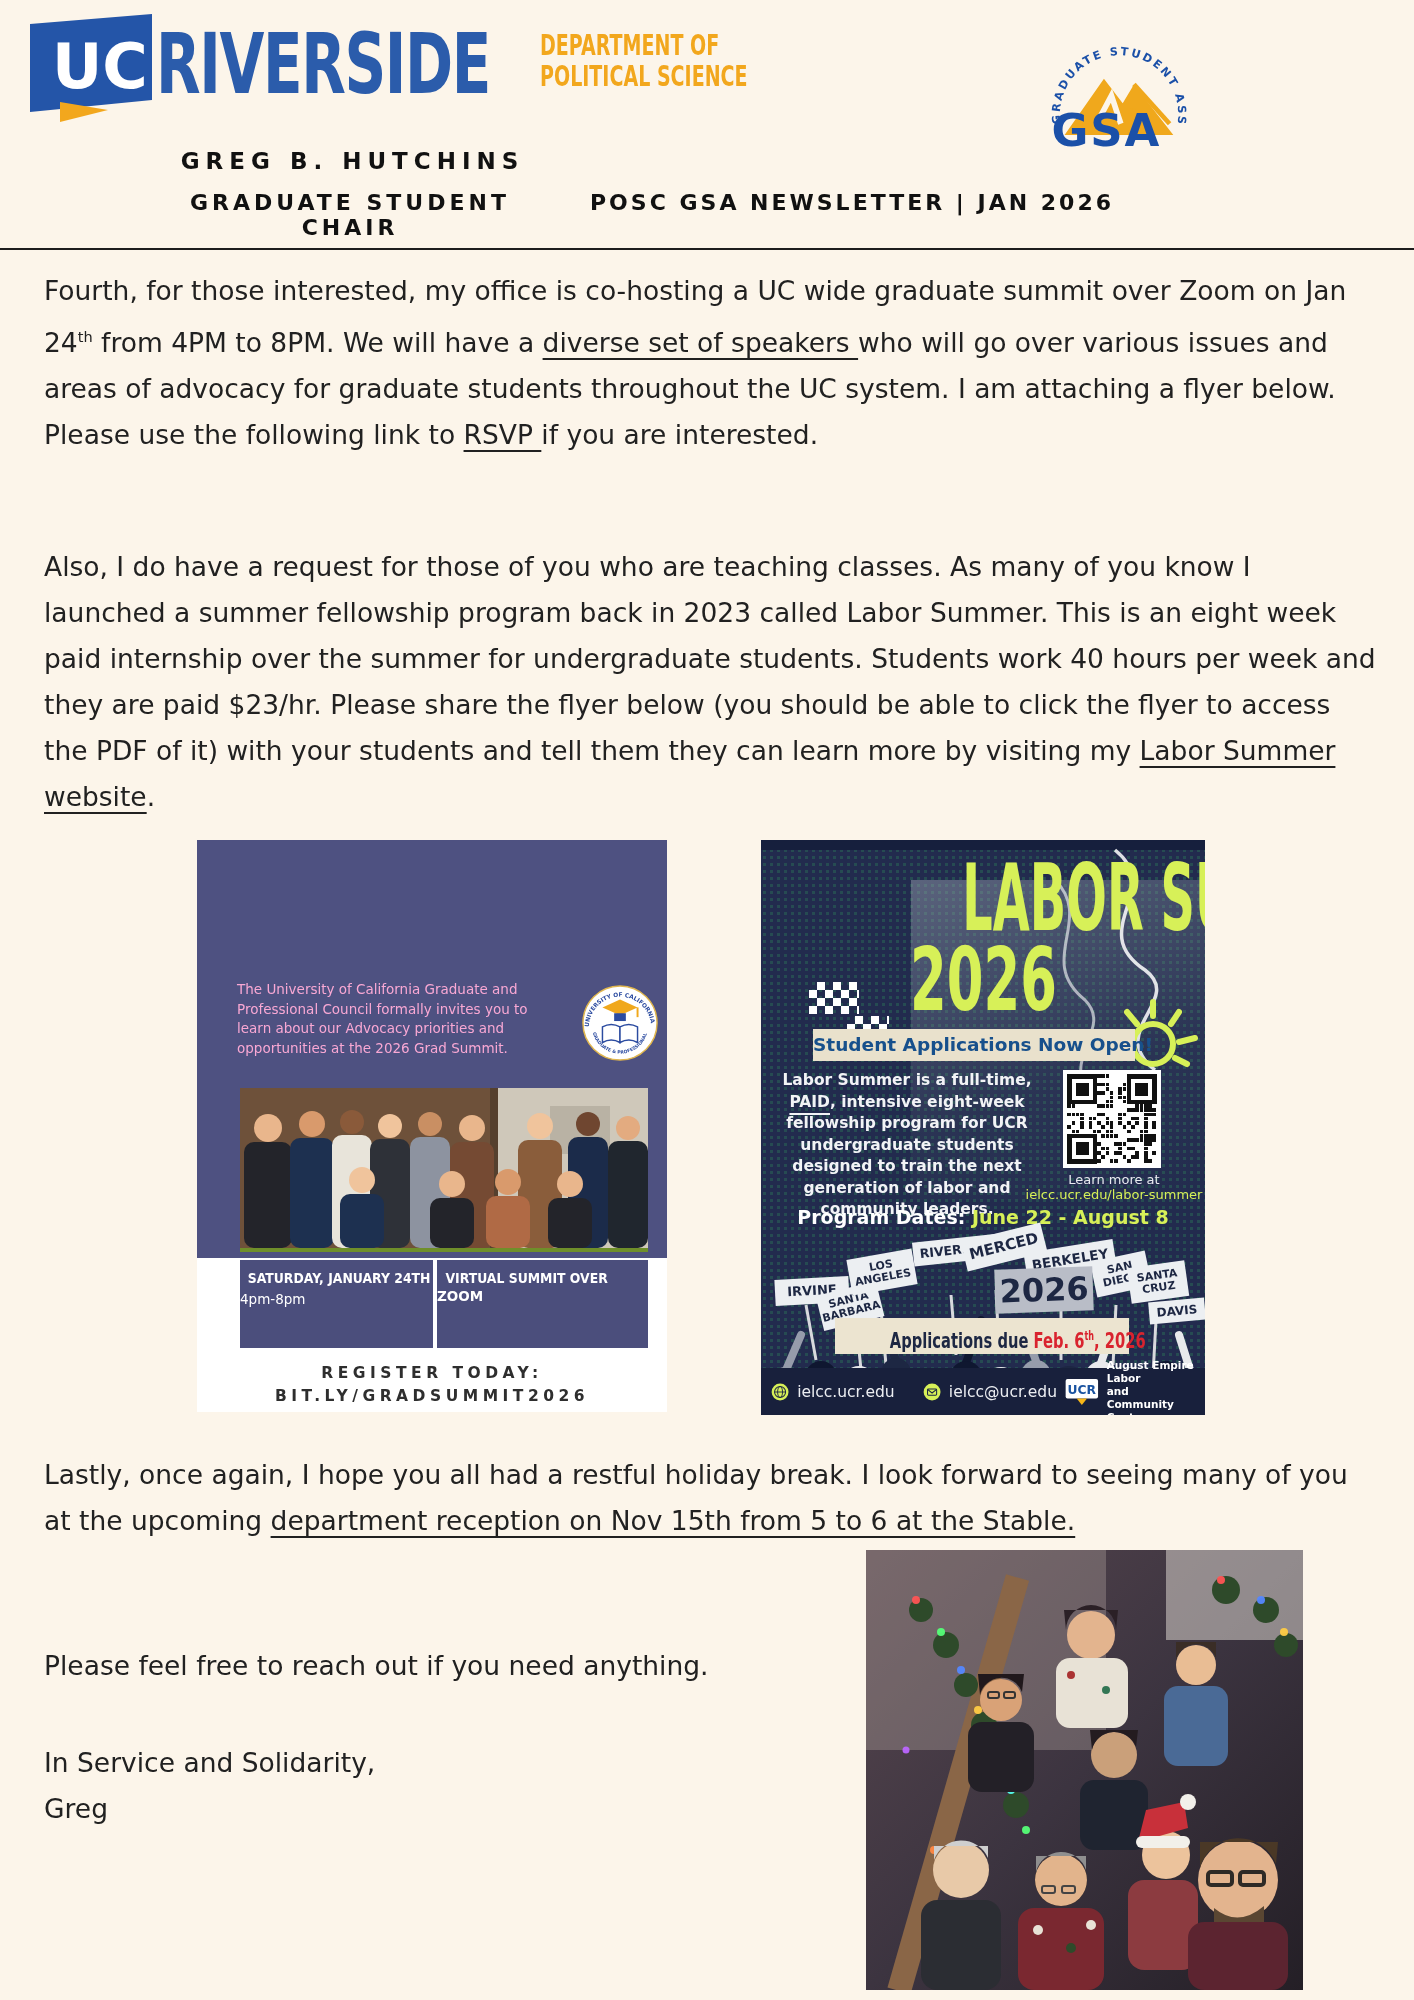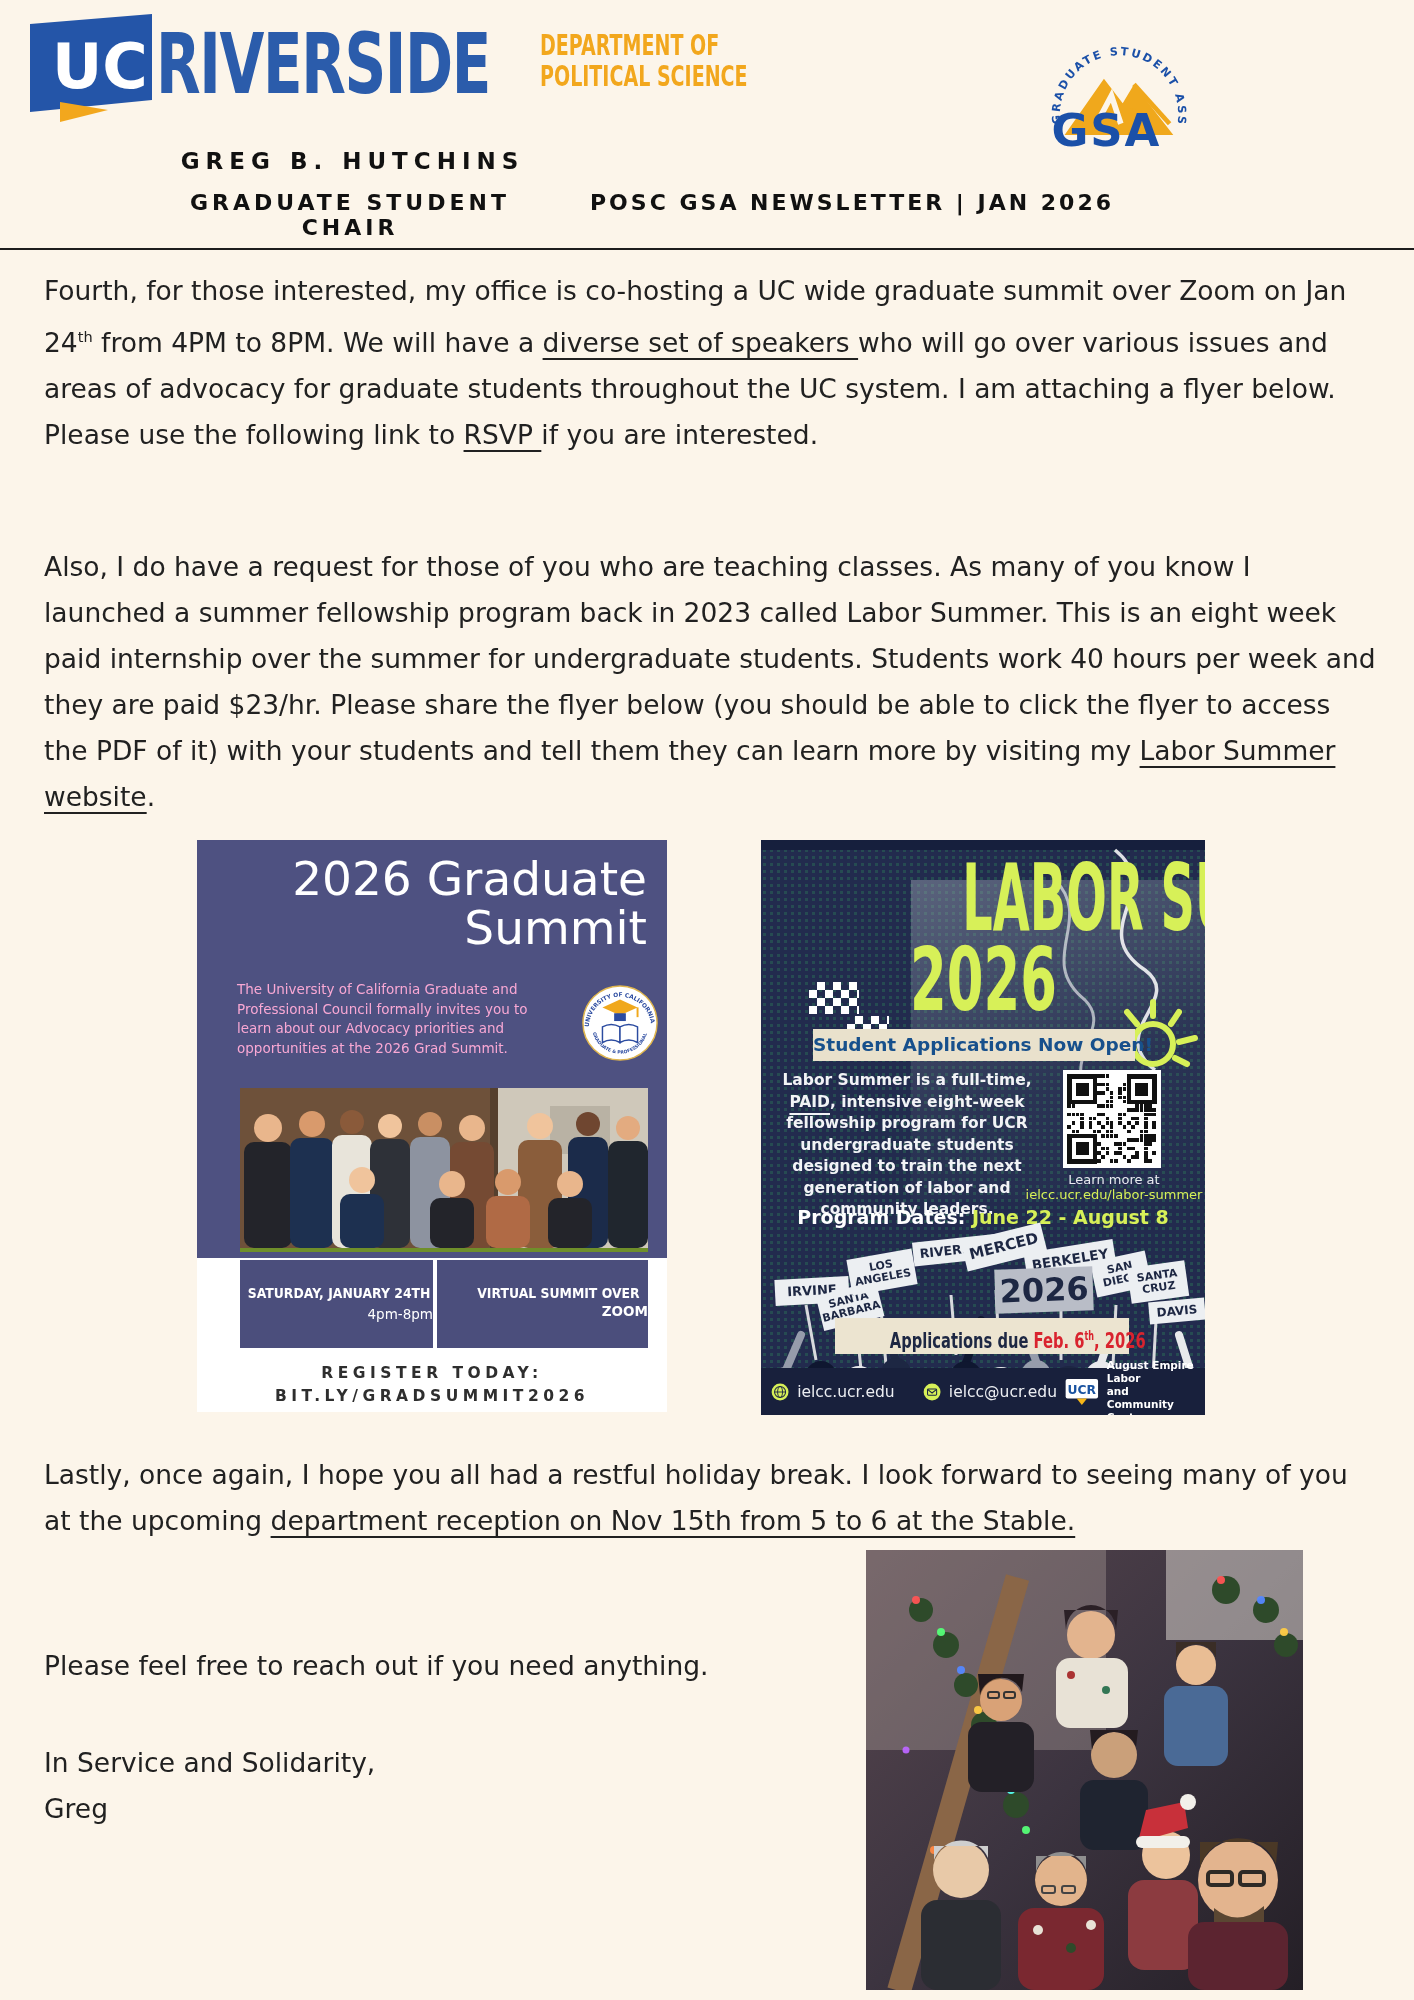--- a/index.html
+++ b/index.html
@@ -36,21 +36,21 @@
   
   .summit-flyer { left:197px; top:840px; width:470px; height:572px; background:#ffffff; }
   .gs-header { position:absolute; left:0; top:0; width:470px; height:238px; background:#4e5181; }
   .gs-title { position:absolute; right:20px; top:14px; text-align:right; color:#fff; font-weight:400;
     font-size:47px; line-height:49px; white-space:nowrap;}
   .gs-invite { position:absolute; left:40px; top:140px; width:300px; color:#f9a8d4; font-size:13.5px; line-height:19.5px; font-weight:400;}
   .gs-seal { position:absolute; left:384px; top:144px; }
   .gs-photoband { position:absolute; left:0; top:238px; width:470px; height:180px; background:#4e5181; }
   .gs-photo { position:absolute; left:43px; top:10px; }
   .gs-greenline { position:absolute; left:43px; top:170px; width:408px; height:4px; background:#6f8f2a; }
-  .gs-box { position:absolute; top:420px; height:88px; background:#4b4e7c; color:#fff; text-align:right; padding-top:25px; }
+  .gs-box { position:absolute; top:420px; height:88px; background:#4b4e7c; color:#fff; text-align:left; padding-top:10px; }
   .gs-box1 { left:43px; width:193px; }
   .gs-box2 { left:240px; width:211px; }
   .gs-box-l1 { font-size:13.5px; font-weight:700; white-space:nowrap; transform:scaleX(.92); transform-origin:center;}
   .gs-box-l2 { font-size:13.5px; font-weight:400; margin-top:5px;}
   .gs-box-l2b { font-size:13.5px; font-weight:700; margin-top:2px;}
   .gs-register { position:absolute; left:0; top:522px; width:470px; text-align:center; color:#2e2e2e;
     font-size:15.5px; font-weight:600; letter-spacing:4.5px; line-height:23px;}
 
   
   .labor-flyer { left:761px; top:840px; width:444px; height:575px; background:#222b4e; overflow:hidden; }
@@ -142,24 +142,20 @@
   <text x="14" y="124" font-size="48" font-weight="800" fill="#1b50a8" letter-spacing="2">GSA</text>
 </svg>
 
 <div class="abs divider"></div>
 
 <p class="abs para p1"><span>Fourth, for those interested, my office is co-hosting a UC wide graduate summit over Zoom on Jan 24</span><sup>th</sup><span> from 4PM to 8PM. We will have a </span><span class="u">diverse set of speakers </span><span>who will go over various issues and areas of advocacy for graduate students throughout the UC system. I am attaching a flyer below. Please use the following link to </span><span class="u">RSVP </span><span>if you are interested.</span></p>
 <p class="abs para p2"><span>Also, I do have a request for those of you who are teaching classes. As many of you know I launched a summer fellowship program back in 2023 called Labor Summer. This is an eight week paid internship over the summer for undergraduate students. Students work 40 hours per week and they are paid $23/hr. Please share the flyer below (you should be able to click the flyer to access the PDF of it) with your students and tell them they can learn more by visiting my </span><span class="u">Labor Summer website</span><span>.</span></p>
 
 <div class="abs summit-flyer">
   <div class="gs-header">
-    <div class="gs-title">
-      <div>2026 Graduate</div>
-      <div>Summit</div>
-    </div>
     <div class="gs-invite">The University of California Graduate and Professional Council formally invites you to learn about our Advocacy priorities and opportunities at the 2026 Grad Summit.</div>
     <svg class="gs-seal" width="78" height="78" viewBox="0 0 80 80">
       <circle cx="40" cy="40" r="38" fill="#ffffff" stroke="#e0b64e" stroke-width="1.5"></circle>
       <defs>
         <path id="sealTop" d="M 8,44 A 32,32 0 1 1 72,46" fill="none"></path>
         <path id="sealBot" d="M 12,50 A 29,29 0 0 0 68,50" fill="none"></path>
       </defs>
       <text font-size="6" font-weight="bold" fill="#2b4ba0">
         <textPath href="#sealTop">UNIVERSITY OF CALIFORNIA</textPath>
       </text>

